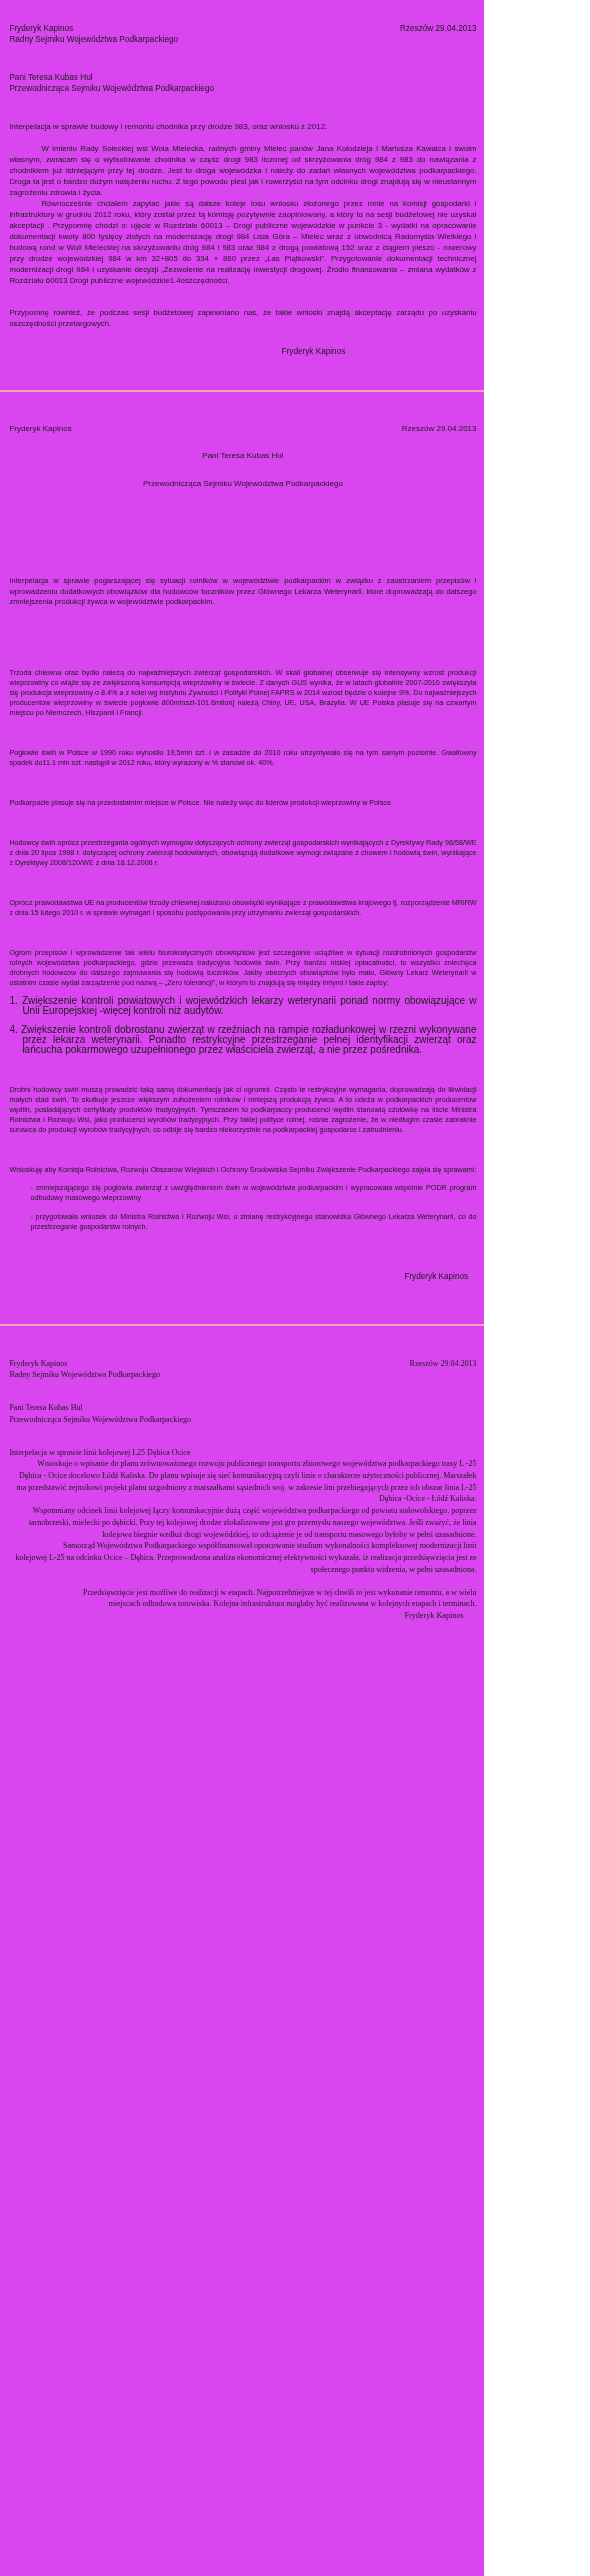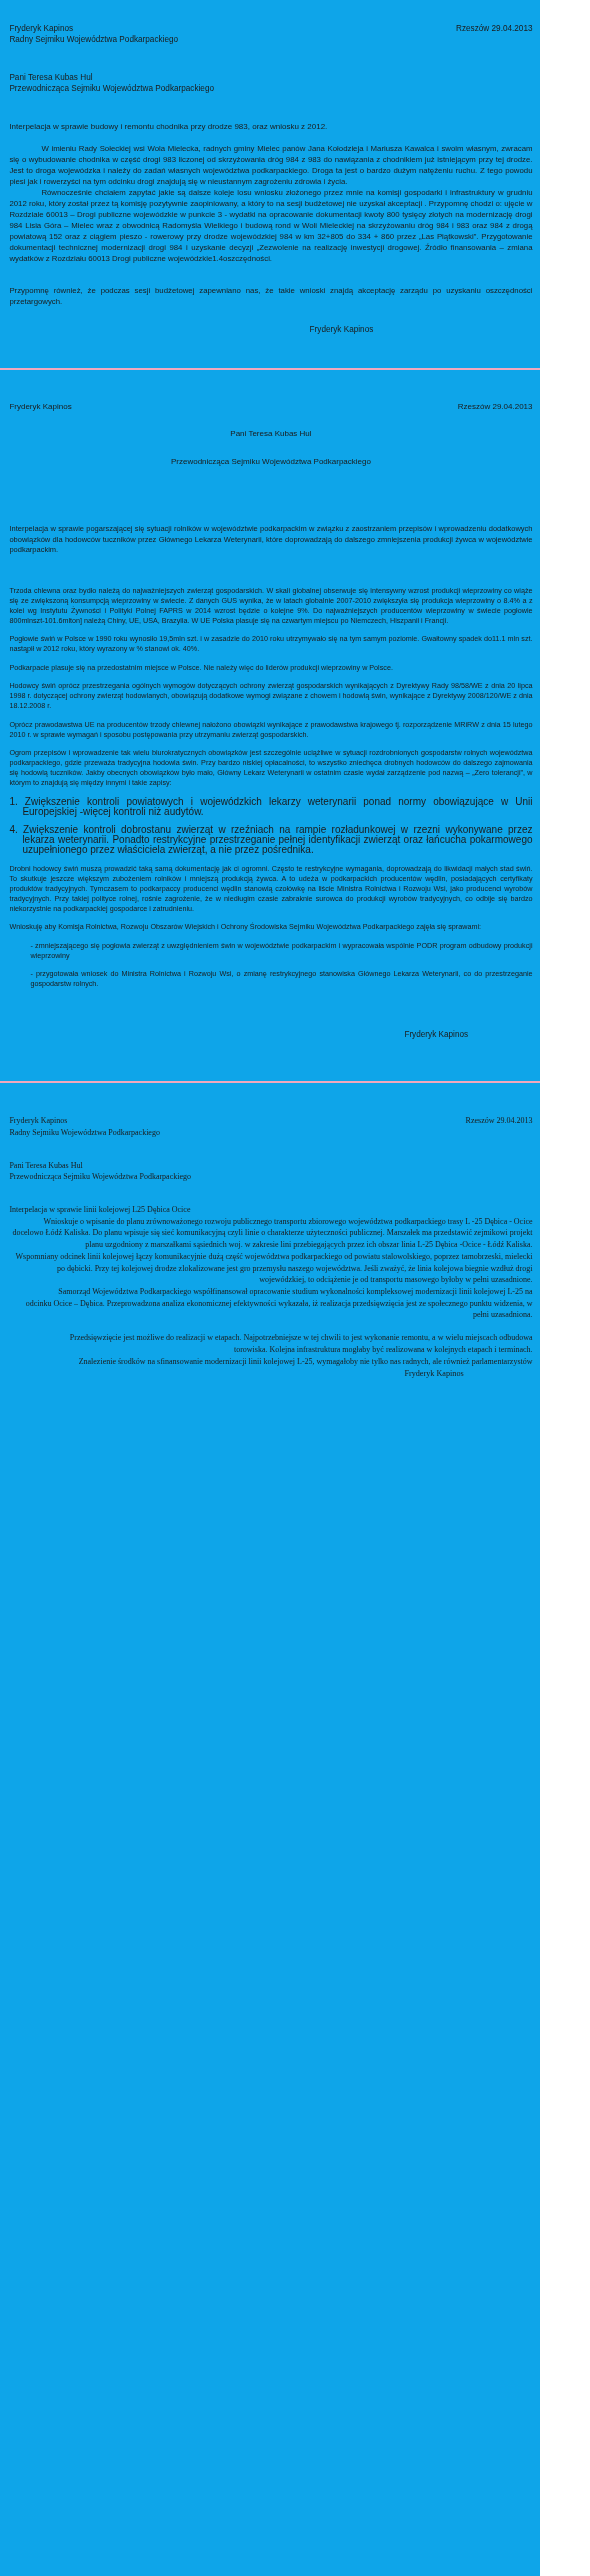--- a/index.html
+++ b/index.html
@@ -7,25 +7,25 @@
     padding: 0;
     background: #ffffff;
   }
   body {
     width: 590px;
     font-family: "Liberation Sans", sans-serif;
     color: #1b1b1b;
     -webkit-font-smoothing: antialiased;
   }
   .page {
-    width: 540px;
+    width: 484px;
     min-height: 2576px;
     position: relative;
     box-sizing: border-box;
-    background: #0ea5e9;
+    background: #d946ef;
   }
 
   
   .letter {
     box-sizing: border-box;
     padding: 0 7.5px 0 9.4px;
   }
   .sans { font-family: "Liberation Sans", sans-serif; }
   .serif { font-family: "Liberation Serif", serif; }
 
@@ -73,20 +73,21 @@
   }
 
   
   .l2 { font-size: 7.8px; line-height: 10.8px; }
   .l2 .centered { text-align: center; }
   .l2 .para {
     text-align: justify;
     font-size: 7.2px;
     line-height: 10px;
     margin-bottom: 8.5px;
+    margin-top: 30px;
   }
   .l2 .numlist {
     margin: 0;
     padding: 0;
     list-style: none;
   }
   .l2 .numlist li {
     text-align: justify;
     font-size: 10px;
     line-height: 10px;
@@ -185,24 +186,24 @@
     <div class="para">Hodowcy świń oprócz przestrzegania ogólnych wymogów dotyczących ochrony zwierząt gospodarskich wynikających z Dyrektywy Rady 98/58/WE z dnia 20 lipca 1998 r. dotyczącej ochrony zwierząt hodowlanych, obowiązują dodatkowe wymogi związane z chowem i hodowlą świn, wynikające z Dyrektywy 2008/120/WE z dnia 18.12.2008 r.</div>
     <div class="para">Oprócz  prawodawstwa UE na producentów trzody chlewnej nałożono obowiązki wynikające z prawodawstwa krajowego tj. rozporządzenie MRiRW z dnia 15 lutego 2010 r. w sprawie wymagań i sposobu postępowania przy utrzymaniu zwierząt gospodarskich.</div>
     <div class="para">Ogrom przepisów i wprowadzenie tak wielu biurokratycznych obowiązków jest szczególnie uciążliwe w sytuacji rozdrobnionych gospodarstw rolnych województwa podkarpackiego, gdzie przeważa tradycyjna hodowla świn. Przy bardzo niskiej opłacalności, to wszystko zniechęca drobnych hodowców do dalszego zajmowania się hodowlą tuczników. Jakby obecnych obowiązków było mało, Główny Lekarz Weterynarii  w ostatnim czasie wydał zarządzenie pod nazwą – „Zero tolerancji”, w którym to znajdują się między innymi i takie zapisy:</div>
 
     <ul class="numlist">
       <li>1.  Zwiększenie kontroli powiatowych i wojewódzkich lekarzy weterynarii ponad  normy obowiązujące  w  Unii Europejskiej -więcej kontroli niż audytów.</li>
       <li>4.  Zwiększenie kontroli  dobrostanu zwierząt w rzeźniach na rampie rozładunkowej w rzezni wykonywane przez lekarza weterynarii. Ponadto restrykcyjne  przestrzeganie pełnej  identyfikacji zwierząt oraz łańcucha pokarmowego uzupełnionego przez właściciela zwierząt, a nie przez pośrednika.</li>
     </ul>
 
     <div class="para">Drobni hodowcy świń muszą  prowadzić taką samą dokumentację  jak ci ogromni. Często te restrykcyjne wymagania, doprowadzają do likwidacji małych stad świń. To skutkuje jeszcze większym zubożeniem rolników i mniejszą produkcją żywca.  A to udeża w podkarpackich producentów wędlin, posiadających  certyfikaty produktów tradycyjnych.  Tymczasem to podkarpaccy producenci wędlin stanowią czołówkę na liście Ministra Rolnictwa i Rozwoju Wsi, jako producenci wyrobów tradycyjnych. Przy takiej polityce rolnej, rośnie zagrożenie, że w niedługim czasie zabraknie surowca do produkcji wyrobów tradycyjnych, co odbije się bardzo niekorzystnie na podkarpackiej gospodarce i zatrudnieniu.</div>
-    <div class="para">Wnioskuję aby Komisja Rolnictwa, Rozwoju Obszarów Wiejskich i Ochrony Środowiska Sejmiku Województwa Podkarpackiego zajęła się sprawami:</div>
+    <div class="para">Wnioskuję aby Komisja Rolnictwa, Rozwoju Obszarów Wiejskich i Ochrony Środowiska Sejmiku Zwiększenie Podkarpackiego zajęła się sprawami:</div>
 
     <ul class="dashlist">
-      <li>-  zmniejszającego  się pogłowia zwierząt z uwzględnieniem świn w województwie podkarpackim i wypracowała wspólnie PODR program odbudowy produkcji wieprzowiny</li>
+      <li>-  zmniejszającego  się pogłowia zwierząt z uwzględnieniem świn w województwie podkarpackim i wypracowała wspólnie PODR program odbudowy masowego wieprzowiny</li>
       <li>- przygotowała wniosek do Ministra Rolnictwa i Rozwoju Wsi, o zmianę  restrykcyjnego stanowiska Głównego Lekarza Weterynarii,  co do przestrzeganie gospodarstw rolnych.</li>
     </ul>
 
     <div class="spacer-34"></div>
 
     <div class="sign-right">Fryderyk Kapinos</div>
   </div>
 
   <div class="spacer-44"></div>
   <div class="divider"></div>
@@ -232,19 +233,18 @@
 
 
     <div class="para">Wspomniany odcinek linii kolejowej łączy komunikacyjnie dużą część województwa podkarpackiego od powiatu stalowolskiego, poprzez tarnobrzeski, mielecki po dębicki. Przy tej kolejowej drodze zlokalizowane jest gro przemysłu naszego województwa. Jeśli zważyć, że linia kolejowa biegnie wzdłuż drogi wojewódzkiej, to odciążenie je od transportu masowego byłoby w pełni uzasadnione.</div>
 
     <div class="para indent">Samorząd Województwa Podkarpackiego współfinansował opracowanie studium wykonalności kompleksowej modernizacji linii kolejowej L-25 na odcinku Ocice – Dębica. Przeprowadzona analiza ekonomicznej efektywności wykazała, iż realizacja przedsięwzięcia jest ze społecznego punktu widzenia, w pełni uzasadniona.</div>
 
     <div class="spacer-12"></div>
 
     <div class="para indent" style="text-indent:53px;">Przedsięwzięcie jest możliwe do realizacji w etapach. Najpotrzebniejsze w tej chwili to jest wykonanie remontu, a w wielu miejscach odbudowa torowiska. Kolejna infrastruktura mogłaby być realizowana w kolejnych etapach i terminach.</div>
 
-    <div class="para indent" style="text-indent:53px;">Znalezienie środków na sfinansowanie modernizacji linii kolejowej L-25, wymagałoby nie tylko nas radnych, ale również parlamentarzystów</div>
 
     <div class="sign-right" style="font-family:'Liberation Serif',serif;">Fryderyk Kapinos</div>
   </div>
 
 </div>
 
 
 </body></html>

